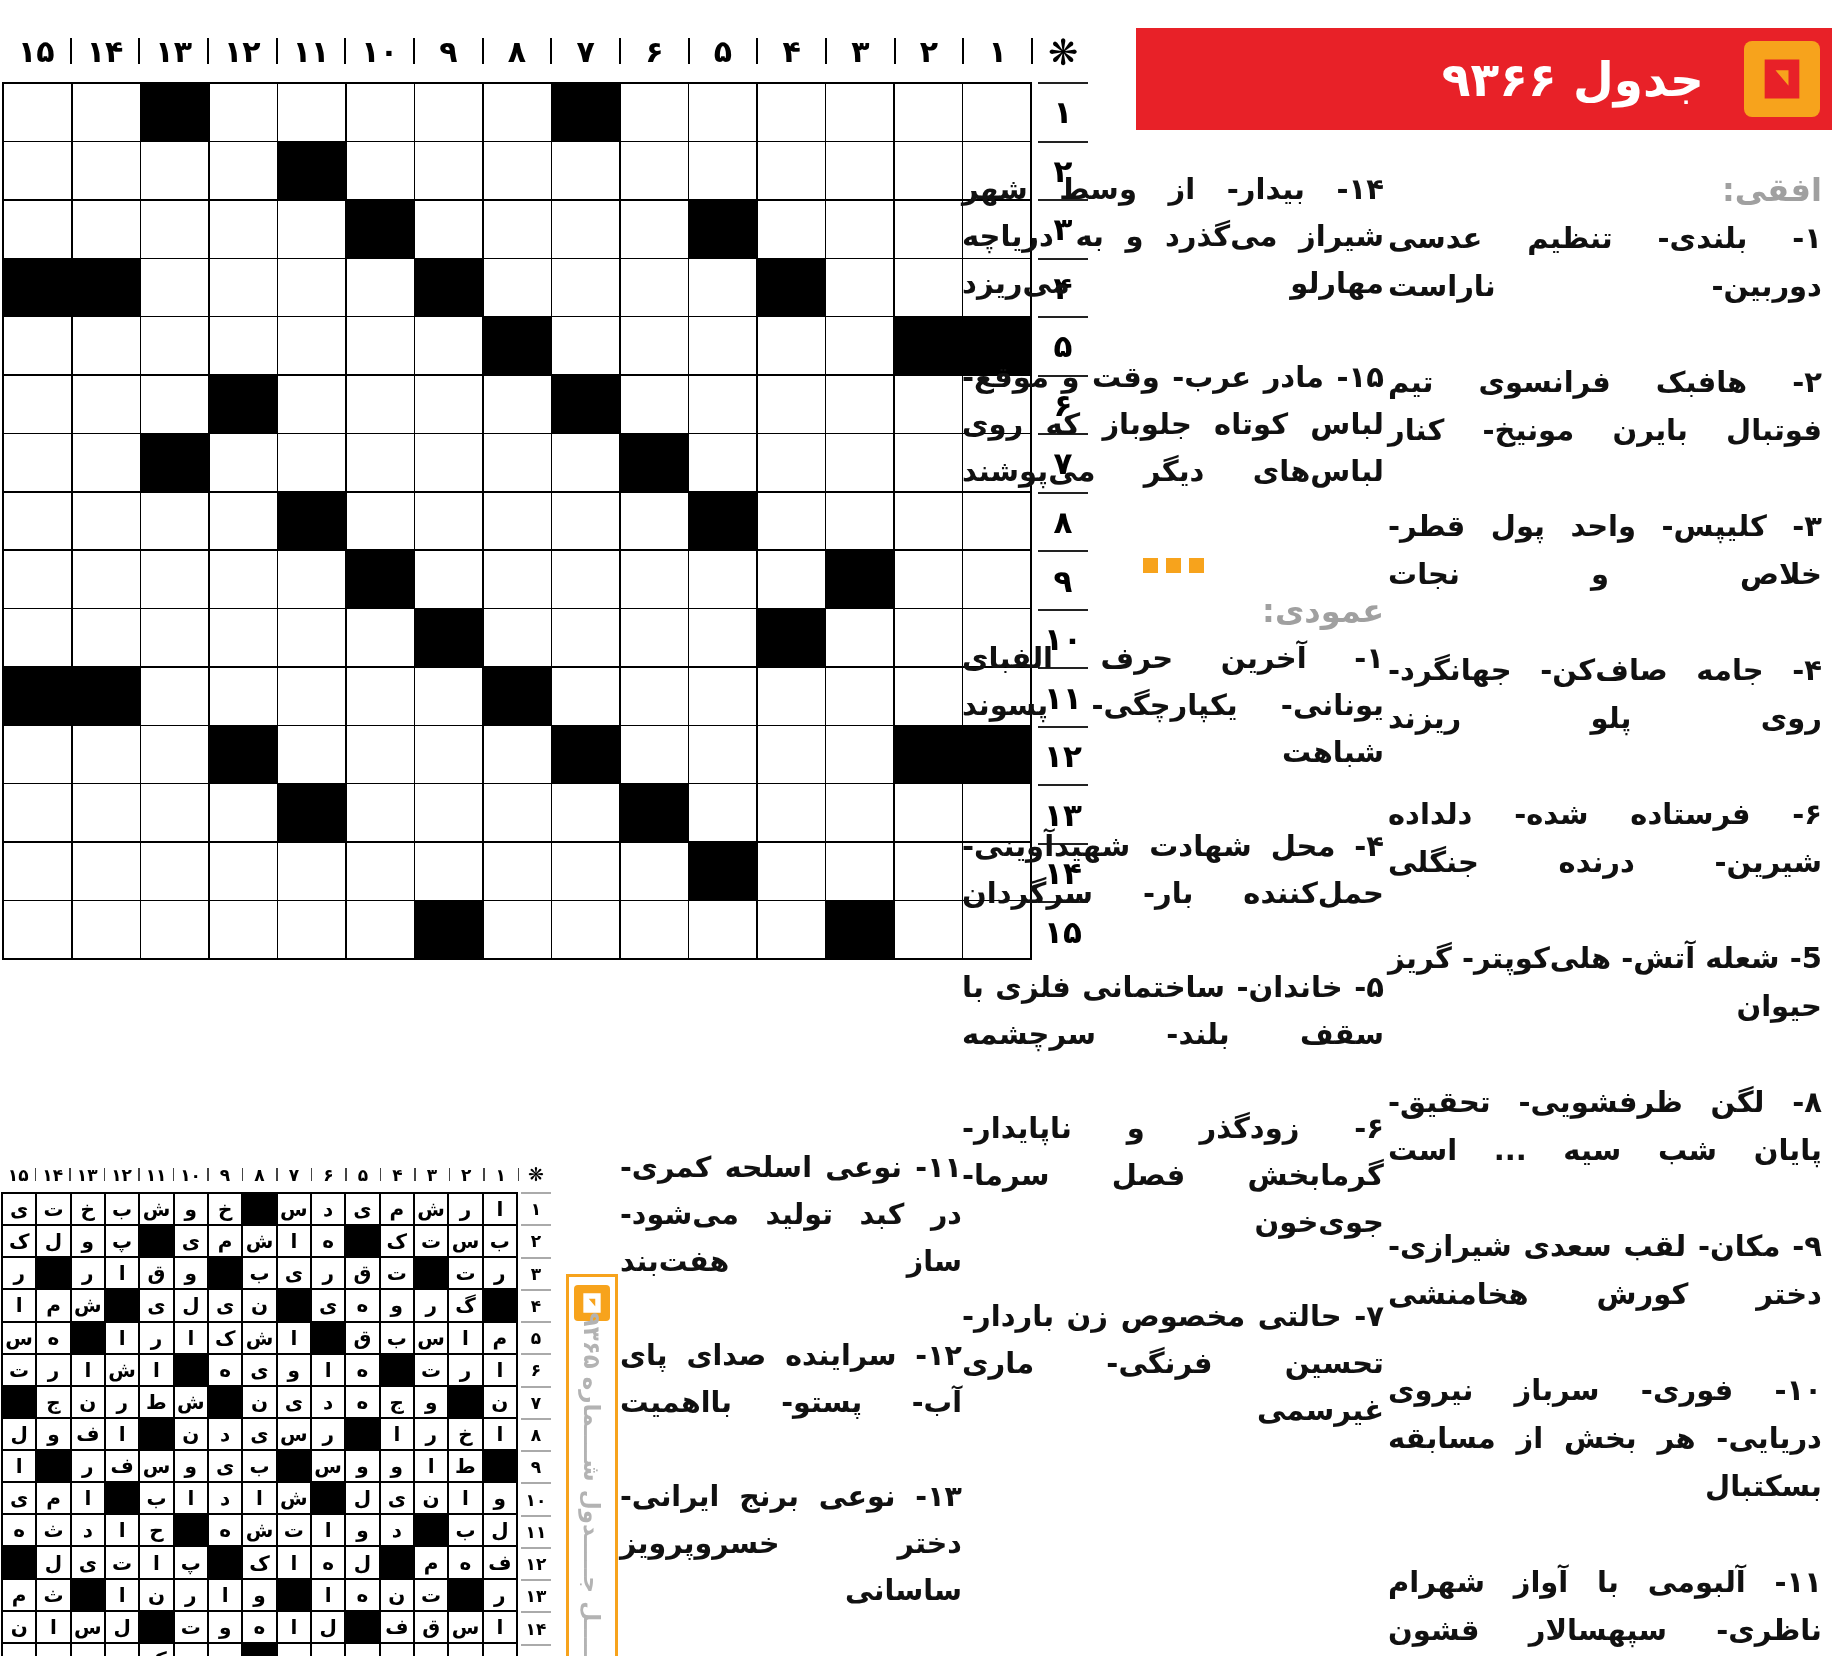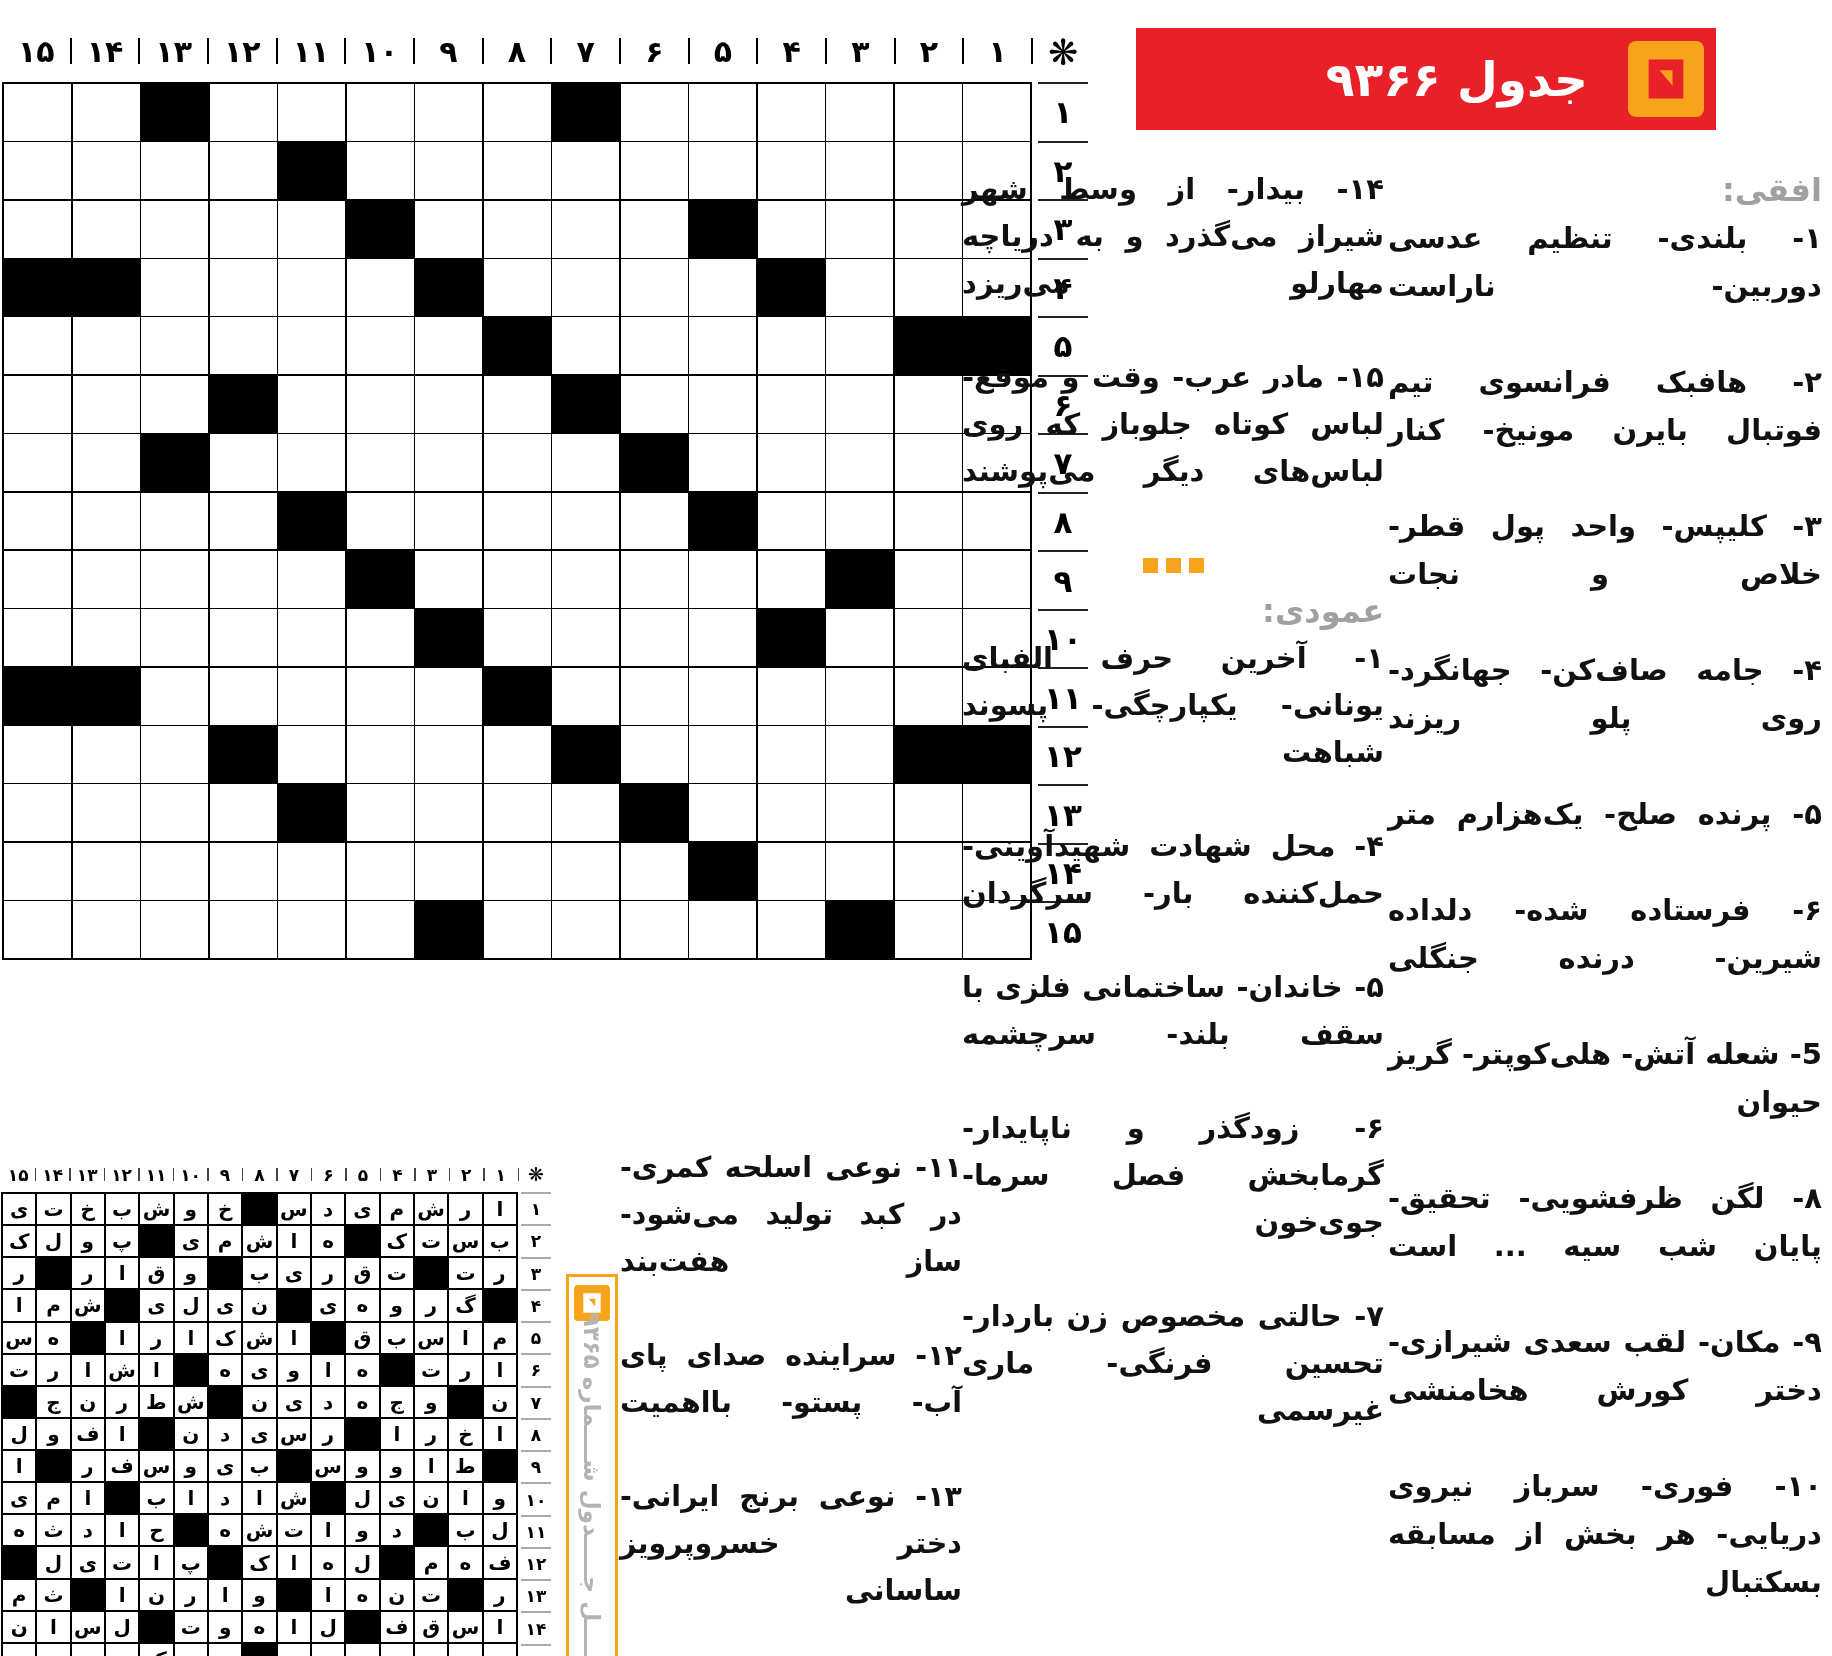--- a/index.html
+++ b/index.html
@@ -18,21 +18,21 @@
     font-size:30px; font-weight:bold; color:#000; }
   #main-col-headers .hc::after { content:""; position:absolute; right:-1px; top:10px; width:2px; height:26px; background:#000; }
 
   #main-row-headers { left:1038px; top:62px; width:50px; height:878px; display:grid; grid-template-rows:repeat(15,1fr); }
   #main-row-headers .rc { display:flex; align-items:center; justify-content:center;
     font-size:31px; font-weight:bold; border-top:2px solid #222; }
 
   .star-main { left:1036px; top:12px; width:54px; text-align:center; font-size:36px; color:#000; }
 
   
-  #masthead { left:1136px; top:8px; width:580px; height:102px; }
+  #masthead { left:1136px; top:8px; width:696px; height:102px; }
   #masthead .bar { position:absolute; inset:0; }
   #masthead .title { position:absolute; right:128px; top:0; height:100%; display:flex; align-items:center;
     color:#fff; font-size:47px; font-weight:bold; direction:rtl; }
   #masthead .logo { position:absolute; right:12px; top:13px; width:76px; height:76px; border-radius:8px;
     display:flex; align-items:center; justify-content:center; }
 
   
   .cluecol { direction:rtl; text-align:justify; font-weight:bold; color:#111; }
   .cluecol .clue { text-align:justify; }
   .cluecol .clue:after { content:""; display:inline-block; width:100%; height:0; } 
@@ -347,21 +347,20 @@
     </div>
   </div>
 
   <div id="col-right" class="abs cluecol">
     <div class="section-title" style="color: rgb(160, 160, 160);">افقی:</div>
     <div>
         <div class="clue">۱- بلندی- تنظیم عدسی دوربین- ناراست</div>
         <div class="clue">۲- هافبک فرانسوی تیم فوتبال بایرن مونیخ- کنار</div>
         <div class="clue">۳- کلیپس- واحد پول قطر- خلاص و نجات</div>
         <div class="clue">۴- جامه صاف‌کن- جهانگرد- روی پلو ریزند</div>
-        <div class="clue">۵- پرنده صلح- یک‌هزارم متر</div>
         <div class="clue">۶- فرستاده شده- دلداده شیرین- درنده جنگلی</div>
         <div class="clue">5- شعله آتش- هلی‌کوپتر- گریز حیوان</div>
         <div class="clue">۸- لگن ظرفشویی- تحقیق- پایان شب سیه ... است</div>
         <div class="clue">۹- مکان- لقب سعدی شیرازی- دختر کورش هخامنشی</div>
         <div class="clue">۱۰- فوری- سرباز نیروی دریایی- هر بخش از مسابقه بسکتبال</div>
         <div class="clue">۱۱- آلبومی با آواز شهرام ناظری- سپهسالار قشون اشکانی</div>
       </div>
   </div>
 
   <div id="col-mid" class="abs cluecol">

